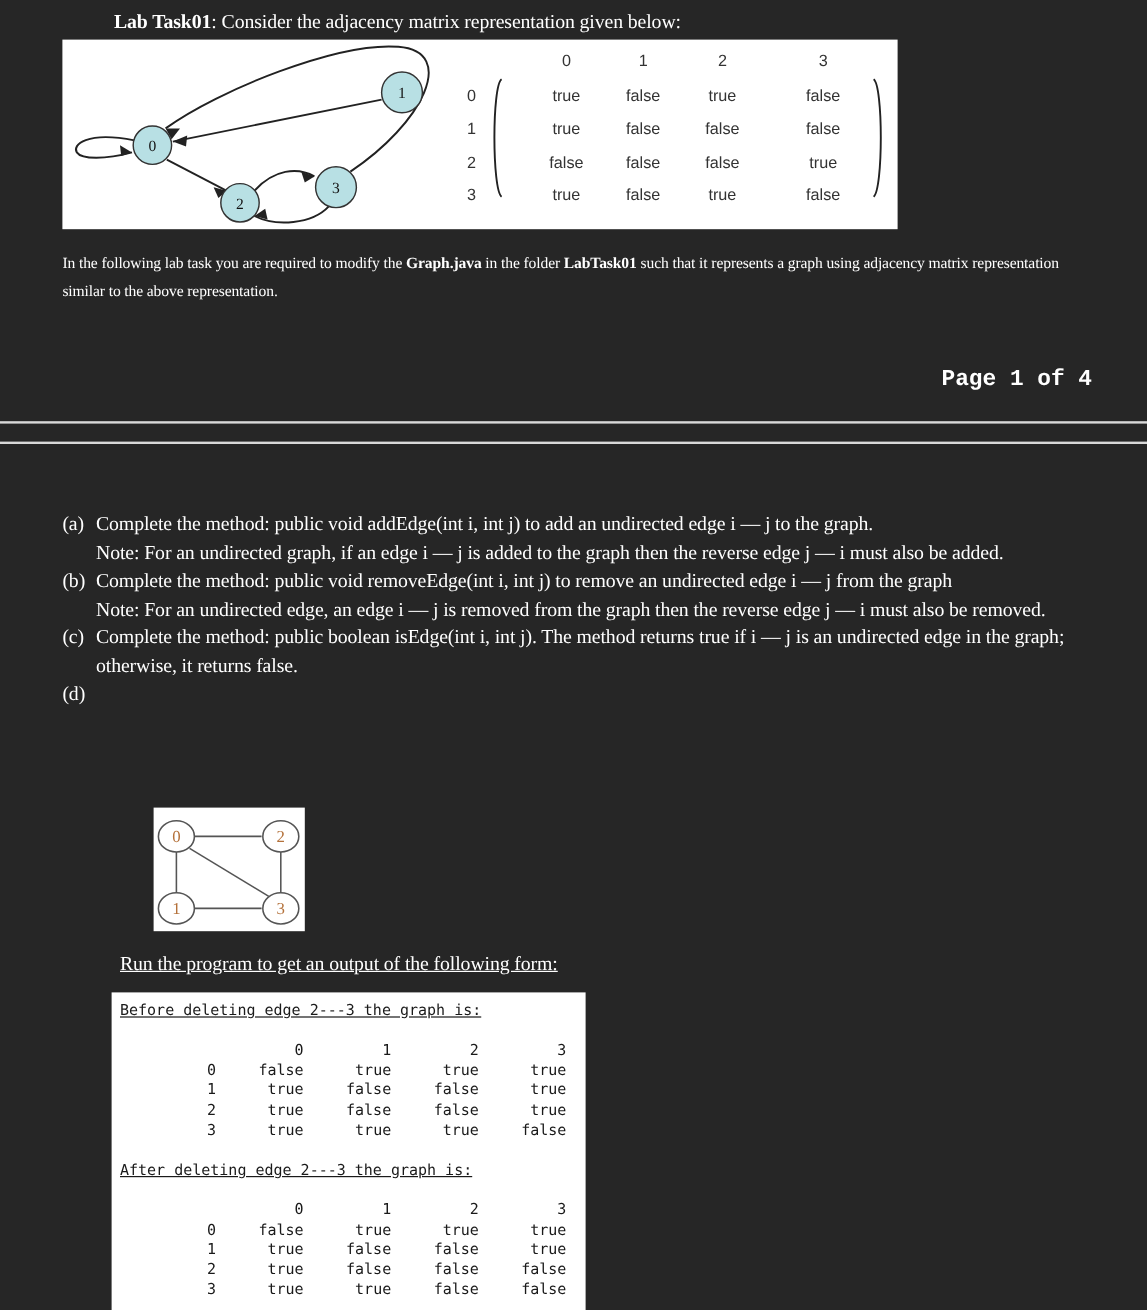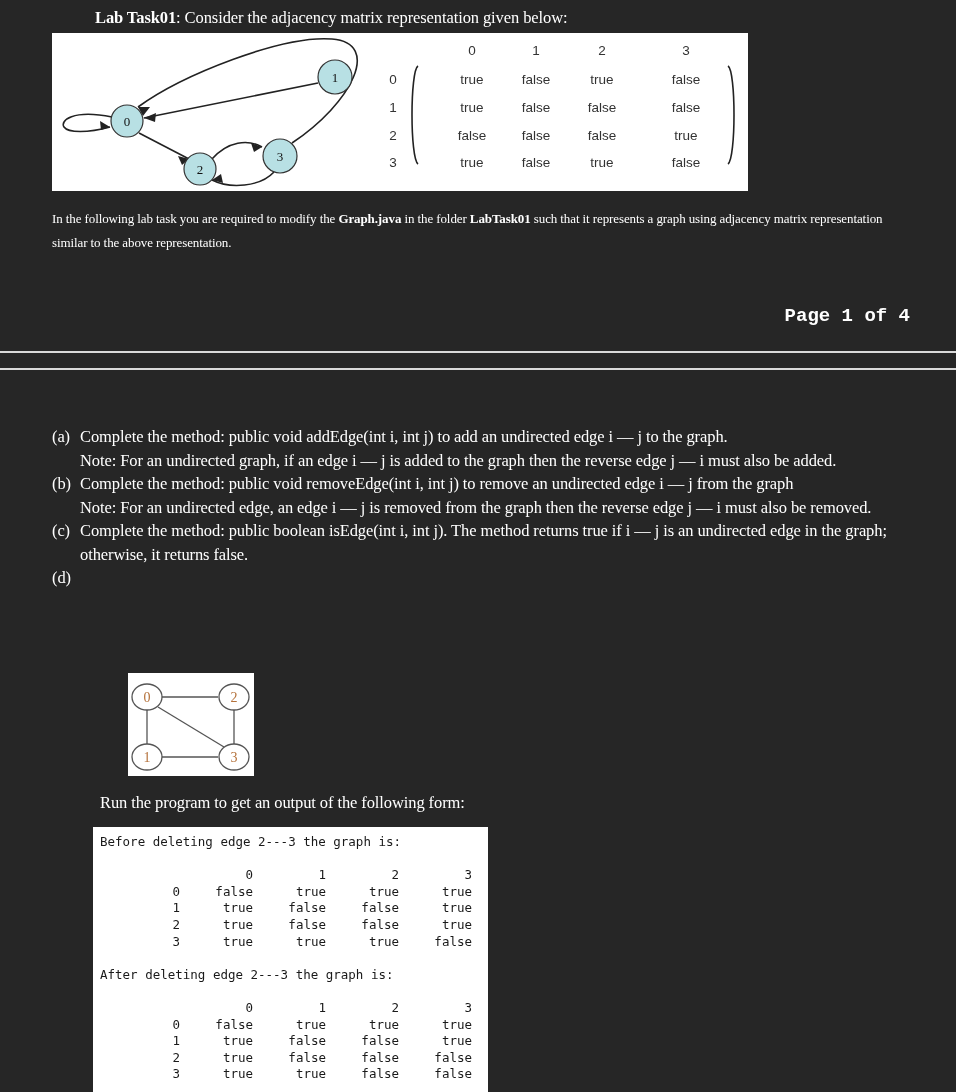--- a/index.html
+++ b/index.html
@@ -93,35 +93,36 @@
     width: 126px; height: 103px;
     background: #ffffff;
   }
   .mini-fig svg { display: block; }
 
   .run-line {
     position: absolute;
     left: 100px; top: 793px;
     font-size: 16.5px;
     letter-spacing: -0.1px;
+    text-decoration: underline;
   }
 
   .console {
     position: absolute;
     left: 93px; top: 827px;
     width: 395px; height: 265px;
     background: #ffffff;
     color: #1a1a1a;
     font-family: "DejaVu Sans Mono", monospace;
     font-size: 12.5px;
     line-height: 16.6px;
     padding: 7px 0 0 7px;
     overflow: hidden;
   }
-  .console .hdrline { white-space: pre; }
+  .console .hdrline { white-space: pre; text-decoration: underline; }
   .console .blank { height: 16.6px; }
   .console table {
     border-collapse: collapse;
     font-family: "DejaVu Sans Mono", monospace;
     font-size: 12.5px;
     margin-left: 0;
   }
   .console td, .console th {
     text-align: right;
     font-weight: normal;

